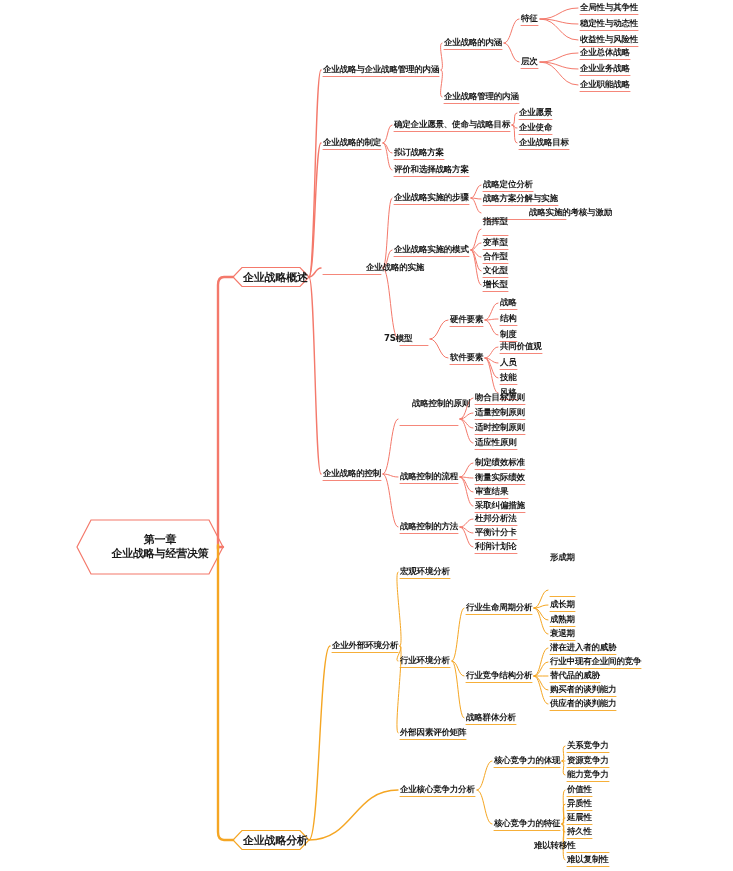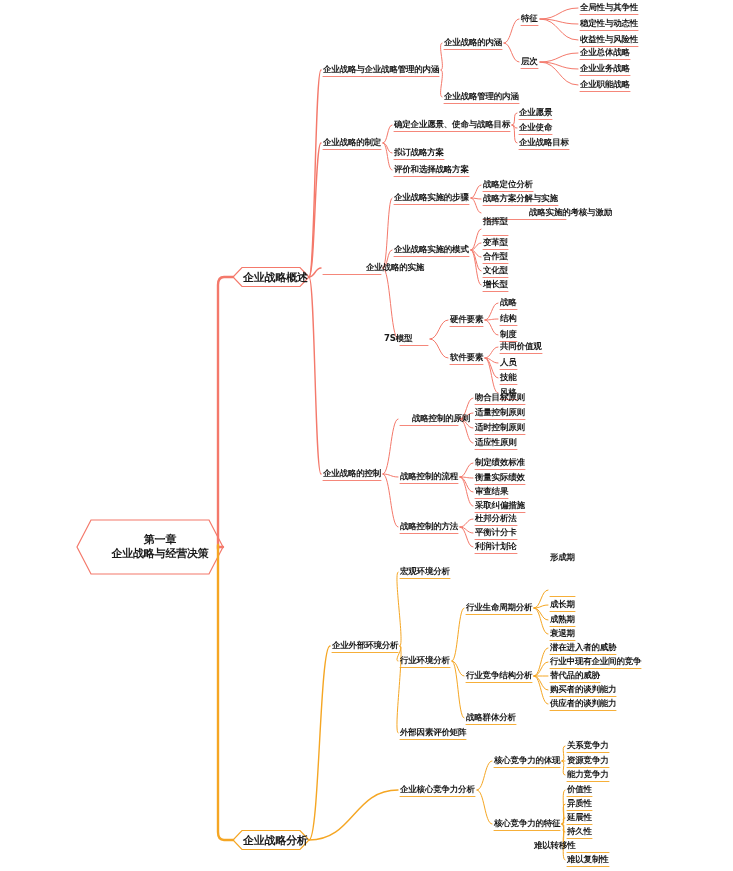--- a/index.html
+++ b/index.html
@@ -228,21 +228,21 @@
     <div class="node leaf" style="left: 450px; top: 320px;">硬件要素</div>
     <div class="node leaf" style="left: 500px; top: 303px;">战略</div>
     <div class="node leaf" style="left: 500px; top: 319px; text-align: right;">结构</div>
     <div class="node leaf" style="left: 500px; top: 335px;">制度</div>
     <div class="node leaf" style="left: 450px; top: 358px;">软件要素</div>
     <div class="node leaf" style="left: 500px; top: 347px;">共同价值观</div>
     <div class="node leaf" style="left: 500px; top: 363px;">人员</div>
     <div class="node leaf" style="left: 500px; top: 378px;">技能</div>
     <div class="node leaf" style="left: 500px; top: 393px;">风格</div>
     <div class="node leaf" style="left: 323px; top: 474px;">企业战略的控制</div>
-    <div class="node leaf" style="left: 400px; top: 419px; padding-left: 12px;">战略控制的原则</div>
+    <div class="node leaf" style="left: 400px; top: 404px; padding-left: 12px;">战略控制的原则</div>
     <div class="node leaf" style="left: 475px; top: 398px;">吻合目标原则</div>
     <div class="node leaf" style="left: 475px; top: 413px;">适量控制原则</div>
     <div class="node leaf" style="left: 475px; top: 428px;">适时控制原则</div>
     <div class="node leaf" style="left: 475px; top: 443px;">适应性原则</div>
     <div class="node leaf" style="left: 400px; top: 477px;">战略控制的流程</div>
     <div class="node leaf" style="left: 475px; top: 463px;">制定绩效标准</div>
     <div class="node leaf" style="left: 475px; top: 478px;">衡量实际绩效</div>
     <div class="node leaf" style="left: 475px; top: 492px;">审查结果</div>
     <div class="node leaf" style="left: 475px; top: 506px;">采取纠偏措施</div>
     <div class="node leaf" style="left: 400px; top: 527px;">战略控制的方法</div>

